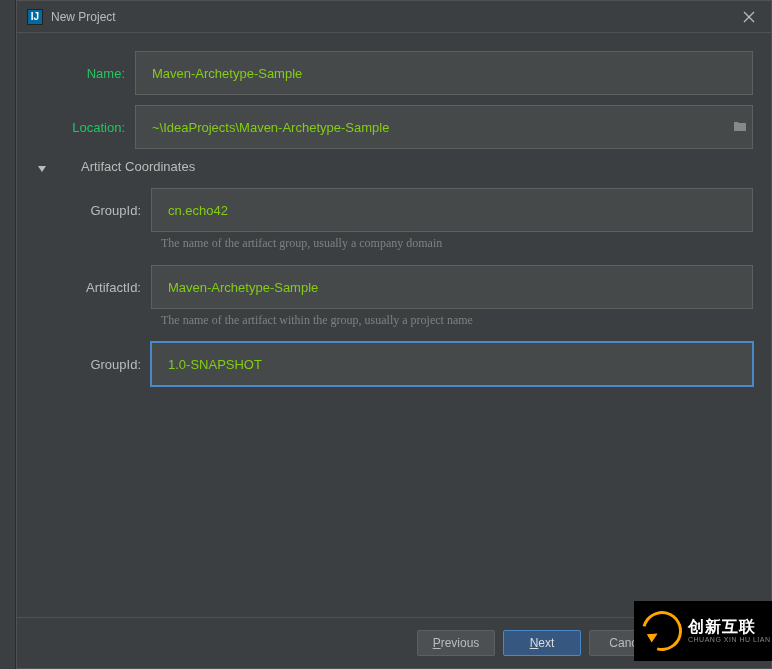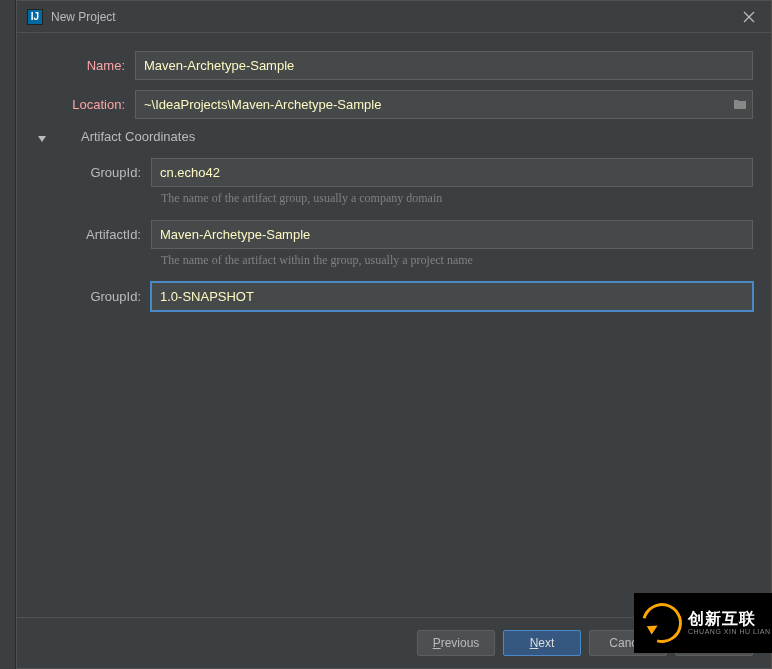--- a/index.html
+++ b/index.html
@@ -77,32 +77,32 @@
       overflow-y: auto;
     }
     .row {
       display: flex;
       align-items: center;
       margin-bottom: 10px;
     }
     .label {
       width: 100px;
       text-align: right;
-      color: #fca5a5;
+      color: #22c55e;
       font-size: 13px;
       padding-right: 10px;
     }
     .input {
       flex: 1;
-      height: 29px;
+      height: 44px;
       background: #45494a;
       border: 1px solid #5e6060;
-      color: #fef9c3;
-      font-size: 13px;
-      padding: 0 8px;
+      color: #84cc16;
+      font-size: 13px;
+      padding: 0 16px;
       outline: none;
     }
     .input.focused {
       border: 1px solid #4a88c7;
       box-shadow: 0 0 0 1px #4a88c7;
     }
     .input-wrap {
       flex: 1;
       position: relative;
       display: flex;
@@ -170,21 +170,21 @@
     }
     .btn.primary {
       background: #365880;
       border: 1px solid #4a88c7;
       color: #ddd;
     }
     .btn .und { text-decoration: underline; }
     .logo-overlay {
       position: absolute;
       right: 0;
-      bottom: 16px;
+      bottom: 8px;
       width: 138px;
       height: 60px;
       background: #000;
       display: flex;
       align-items: center;
       padding-left: 8px;
       gap: 6px;
     }
     .logo-mark {
       width: 40px; height: 40px;

